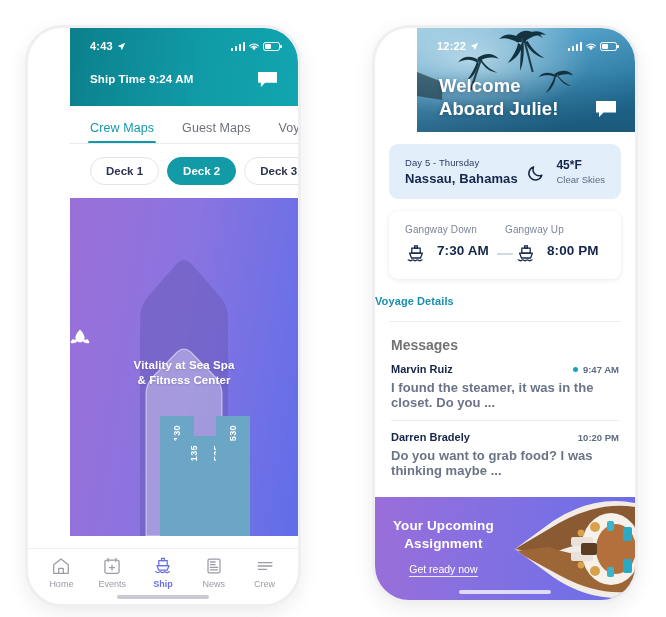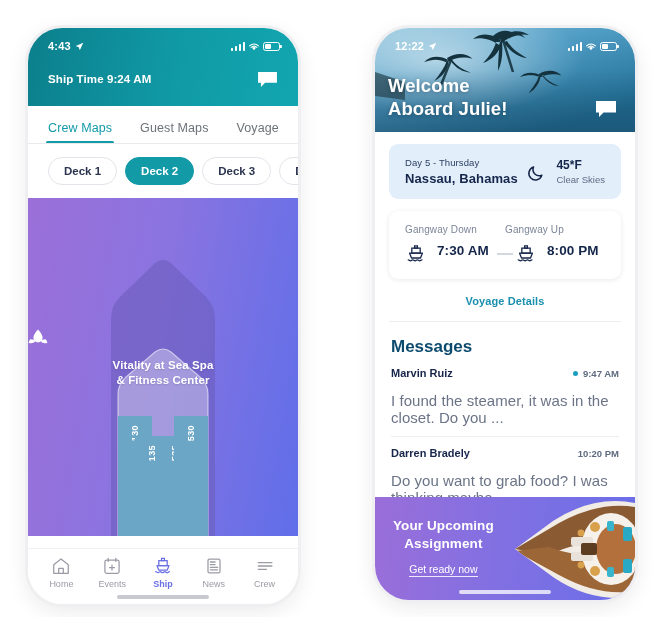--- a/index.html
+++ b/index.html
@@ -16,21 +16,21 @@
   .phone {
     position:absolute;
     background:#fff;
     border-radius:34px;
     box-shadow:0 0 0 3px #efeff1, 0 6px 22px rgba(30,30,50,.10);
     overflow:hidden;
   }
   .phone-left  { left:28px;  top:28px;  width:270px; height:576px; }
   .phone-right { left:375px; top:28px;  width:260px; height:572px; }
 
-  .screen { position:absolute; inset:0; overflow:hidden; border-radius:20px; }
+  .screen { position:absolute; inset:0; overflow:hidden; border-radius:20px;padding-left:42px; }
 
   
   .statusbar {
     height:30px; display:flex; align-items:center; justify-content:space-between;
     padding:6px 18px 0 20px; font-size:11px; font-weight:700; letter-spacing:.2px;
   }
   .sb-left { display:flex; align-items:center; gap:4px; }
   .sb-right { display:flex; align-items:center; gap:3px; }
   .loc-arrow { width:9px; height:9px; display:block; }
   .bars { display:flex; align-items:flex-end; gap:1.5px; height:9px; }
@@ -121,21 +121,21 @@
   
   .hero { position:relative; height:104px; overflow:hidden; }
   .hero-photo { position:absolute; inset:0; }
   .hero-photo svg { width:100%; height:100%; display:block; }
   .hero .statusbar { position:relative; color:#fff; z-index:3; }
   .hero-tint {
     position:absolute; left:0; right:0; bottom:0; height:62px; z-index:2;
     background:linear-gradient(180deg, rgba(25,45,65,0) 0%, rgba(25,45,65,.30) 100%);
   }
   .welcome {
-    position:absolute; z-index:4; left:13px; bottom:12px;
+    position:absolute; z-index:4; left:22px; bottom:12px;
     color:#fff; font-size:18.5px; font-weight:700; line-height:23px; letter-spacing:.1px;
     text-shadow:0 1px 4px rgba(10,30,50,.35);
   }
   .hero-chat { position:absolute; z-index:4; right:18px; bottom:14px; width:22px; height:18px; }
 
   .r-body { position:absolute; top:104px; bottom:0; left:0; right:0; background:#fff; overflow:hidden; }
 
   .card {
     margin:12px 14px 0; border-radius:9px; box-shadow:0 1px 5px rgba(30,40,70,.10);
     background:#fff;
@@ -154,33 +154,33 @@
   .gangway { padding:13px 16px 14px; }
   .gw-heads { display:flex; }
   .gw-heads div { flex:1; font-size:10px; color:#7b8598; letter-spacing:.1px; }
   .gw-times { display:flex; align-items:center; margin-top:8px; }
   .gw-col { flex:1; display:flex; gap:10px; }
   .gw-col svg { width:22px; height:22px; }
   .gw-t { font-size:13.5px; font-weight:700; color:#14264a; letter-spacing:.1px; }
   .gw-dash { width:16px; height:1.4px; background:#d3d7df; margin:0 2px; flex:0 0 auto; }
 
   .voyage-link {
-    text-align:center; font-size:11px; color:#1a8fae; font-weight:600;
+    text-align:left; font-size:11px; color:#1a8fae; font-weight:600;
     padding:16px 0 14px; letter-spacing:.1px;
   }
   .divider { height:1px; background:#eceef1; margin:0 14px; }
 
-  .msg-title { font-size:17px; font-weight:700; color:#0c4a6e; padding:15px 16px 10px; }
+  .msg-title { font-size:14px; font-weight:700; color:#737373; padding:15px 16px 10px; }
   .msg-row { padding:0 16px 10px; }
   .msg-head { display:flex; align-items:center; justify-content:space-between; }
   .msg-name { font-size:11px; font-weight:700; color:#16254a; }
   .msg-meta { display:flex; align-items:center; gap:5px; }
   .msg-dot { width:5px; height:5px; border-radius:50%; background:#1b9fbf; display:block; }
   .msg-time { font-size:9.5px; color:#5f6b80; font-weight:600; }
-  .msg-prev { font-size:15px; color:#6b7487; margin-top:13px; letter-spacing:.05px; }
+  .msg-prev { font-size:13px; color:#6b7487; margin-top:5px; letter-spacing:.05px;font-weight:bold; }
   .msg-sep { height:1px; background:#eceef1; margin:0 16px 10px; }
 
   .promo {
     position:absolute; left:0; right:0; bottom:0; height:103px; overflow:hidden;
     background:linear-gradient(95deg,#9a6ed9 0%, #8170e2 48%, #6a6ee8 100%);
     text-align:center;
   }
   .promo-art { position:absolute; right:0; top:0; bottom:0; width:120px; }
   .promo-art svg { width:100%; height:100%; display:block; }
   .promo-txt { position:absolute; left:18px; top:20px; color:#fff; z-index:2; }

